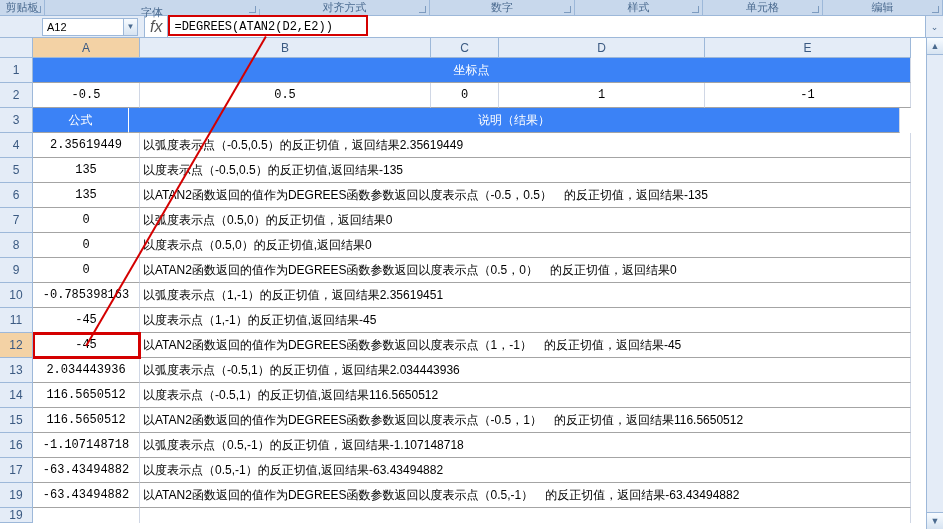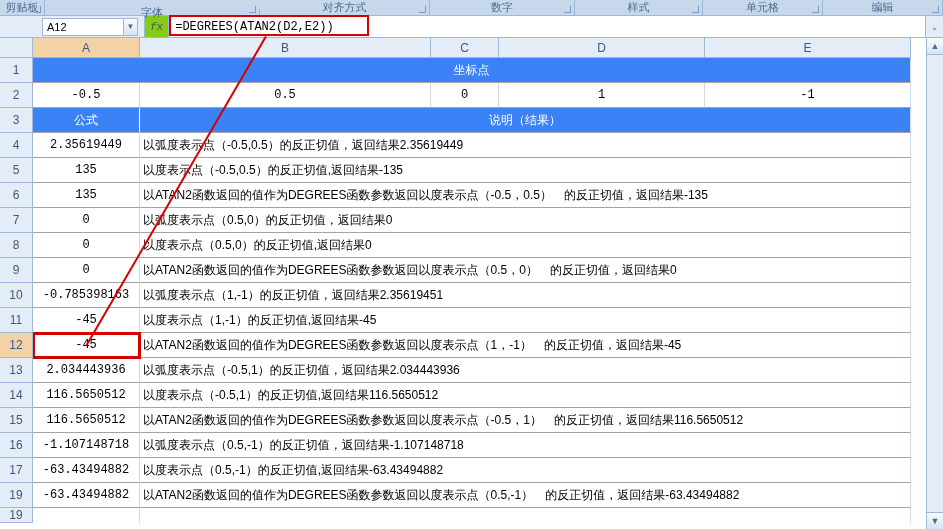--- a/index.html
+++ b/index.html
@@ -45,21 +45,21 @@
   .rg4 { flex: 0 0 145px; }
   .rg5 { flex: 0 0 128px; }
   .rg6 { flex: 0 0 120px; }
   .rg7 { flex: 1; }
 
   
   .fbar-row {
     display: flex;
     align-items: stretch;
     height: 22px;
-    background: #84cc16;
+    background: #ffffff;
     border-bottom: 1px solid #9db8d9;
   }
   .name-box-wrap {
     width: 145px;
     display: flex;
     align-items: center;
     background: #e4ecf7;
     border-right: 1px solid #9db8d9;
     padding-left: 42px;
   }
@@ -84,21 +84,21 @@
     font-size:8px;
   }
   .fx-btns {
     display:flex;
     align-items:center;
     padding: 0 5px;
     gap:5px;
     border-right:1px solid #9db8d9;
     color:#6b6b6b;
   }
-  .fx-label { font-style: italic; font-size:11px; color:#555;font-family:Liberation Mono, monospace;}
+  .fx-label { font-style: italic; font-size:16px; color:#555;}
   .formula-input-wrap {
     flex:1;
     display:flex;
     align-items:flex-end;
     background:#fff;
     position: relative;
     border-radius: 6px;
   }
   .formula-input {
     flex:1;
@@ -194,21 +194,21 @@
   .hdr-band {
     background:#3b82f6;
     color:#fff;
     justify-content:center;
     font-weight:normal;
     border-right:1px solid #fff;
   }
   .hdr-band.last { border-right:1px solid #d0d7e5;}
   .span-all { width: calc(107px + 291px + 68px + 206px + 206px); }
   .span-desc { width: calc(291px + 68px + 206px + 206px); }
-  .numcell { width:107px; }
+  .numcell { width:96px; }
 
   
   .active-cell {
     position:absolute;
     border:3px solid #d40000;
     left:-1px;
     width:109px;
     height:27px;
     pointer-events:none;
   }

